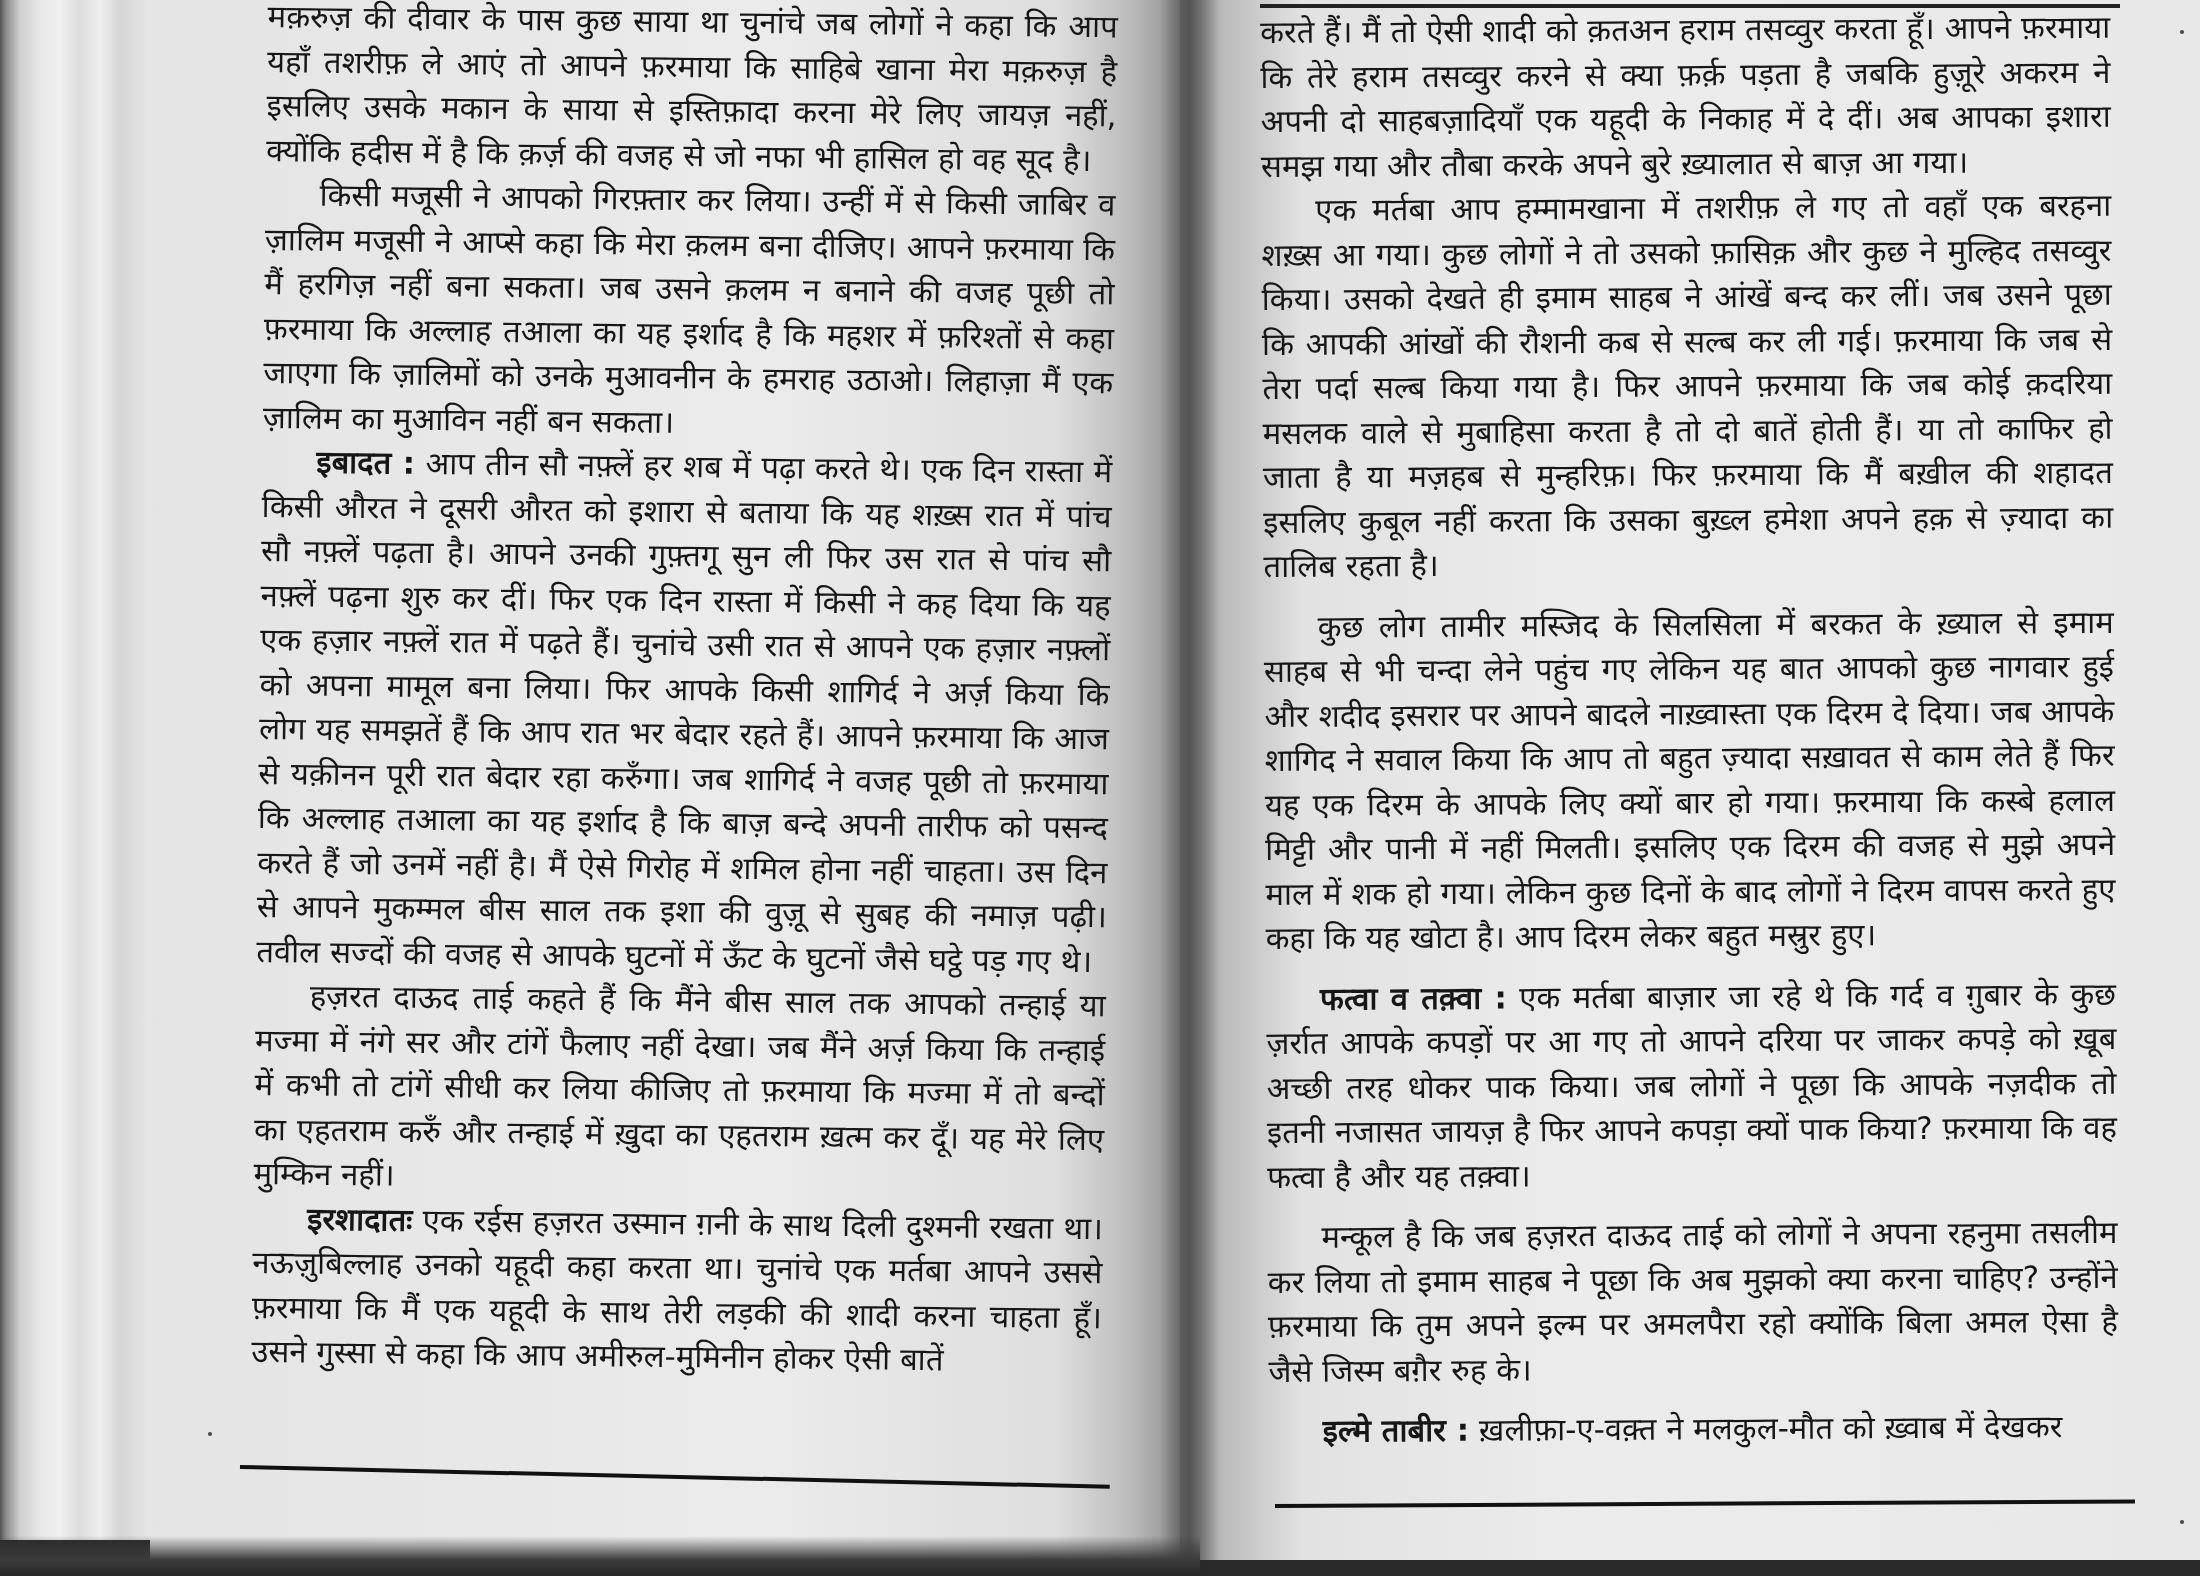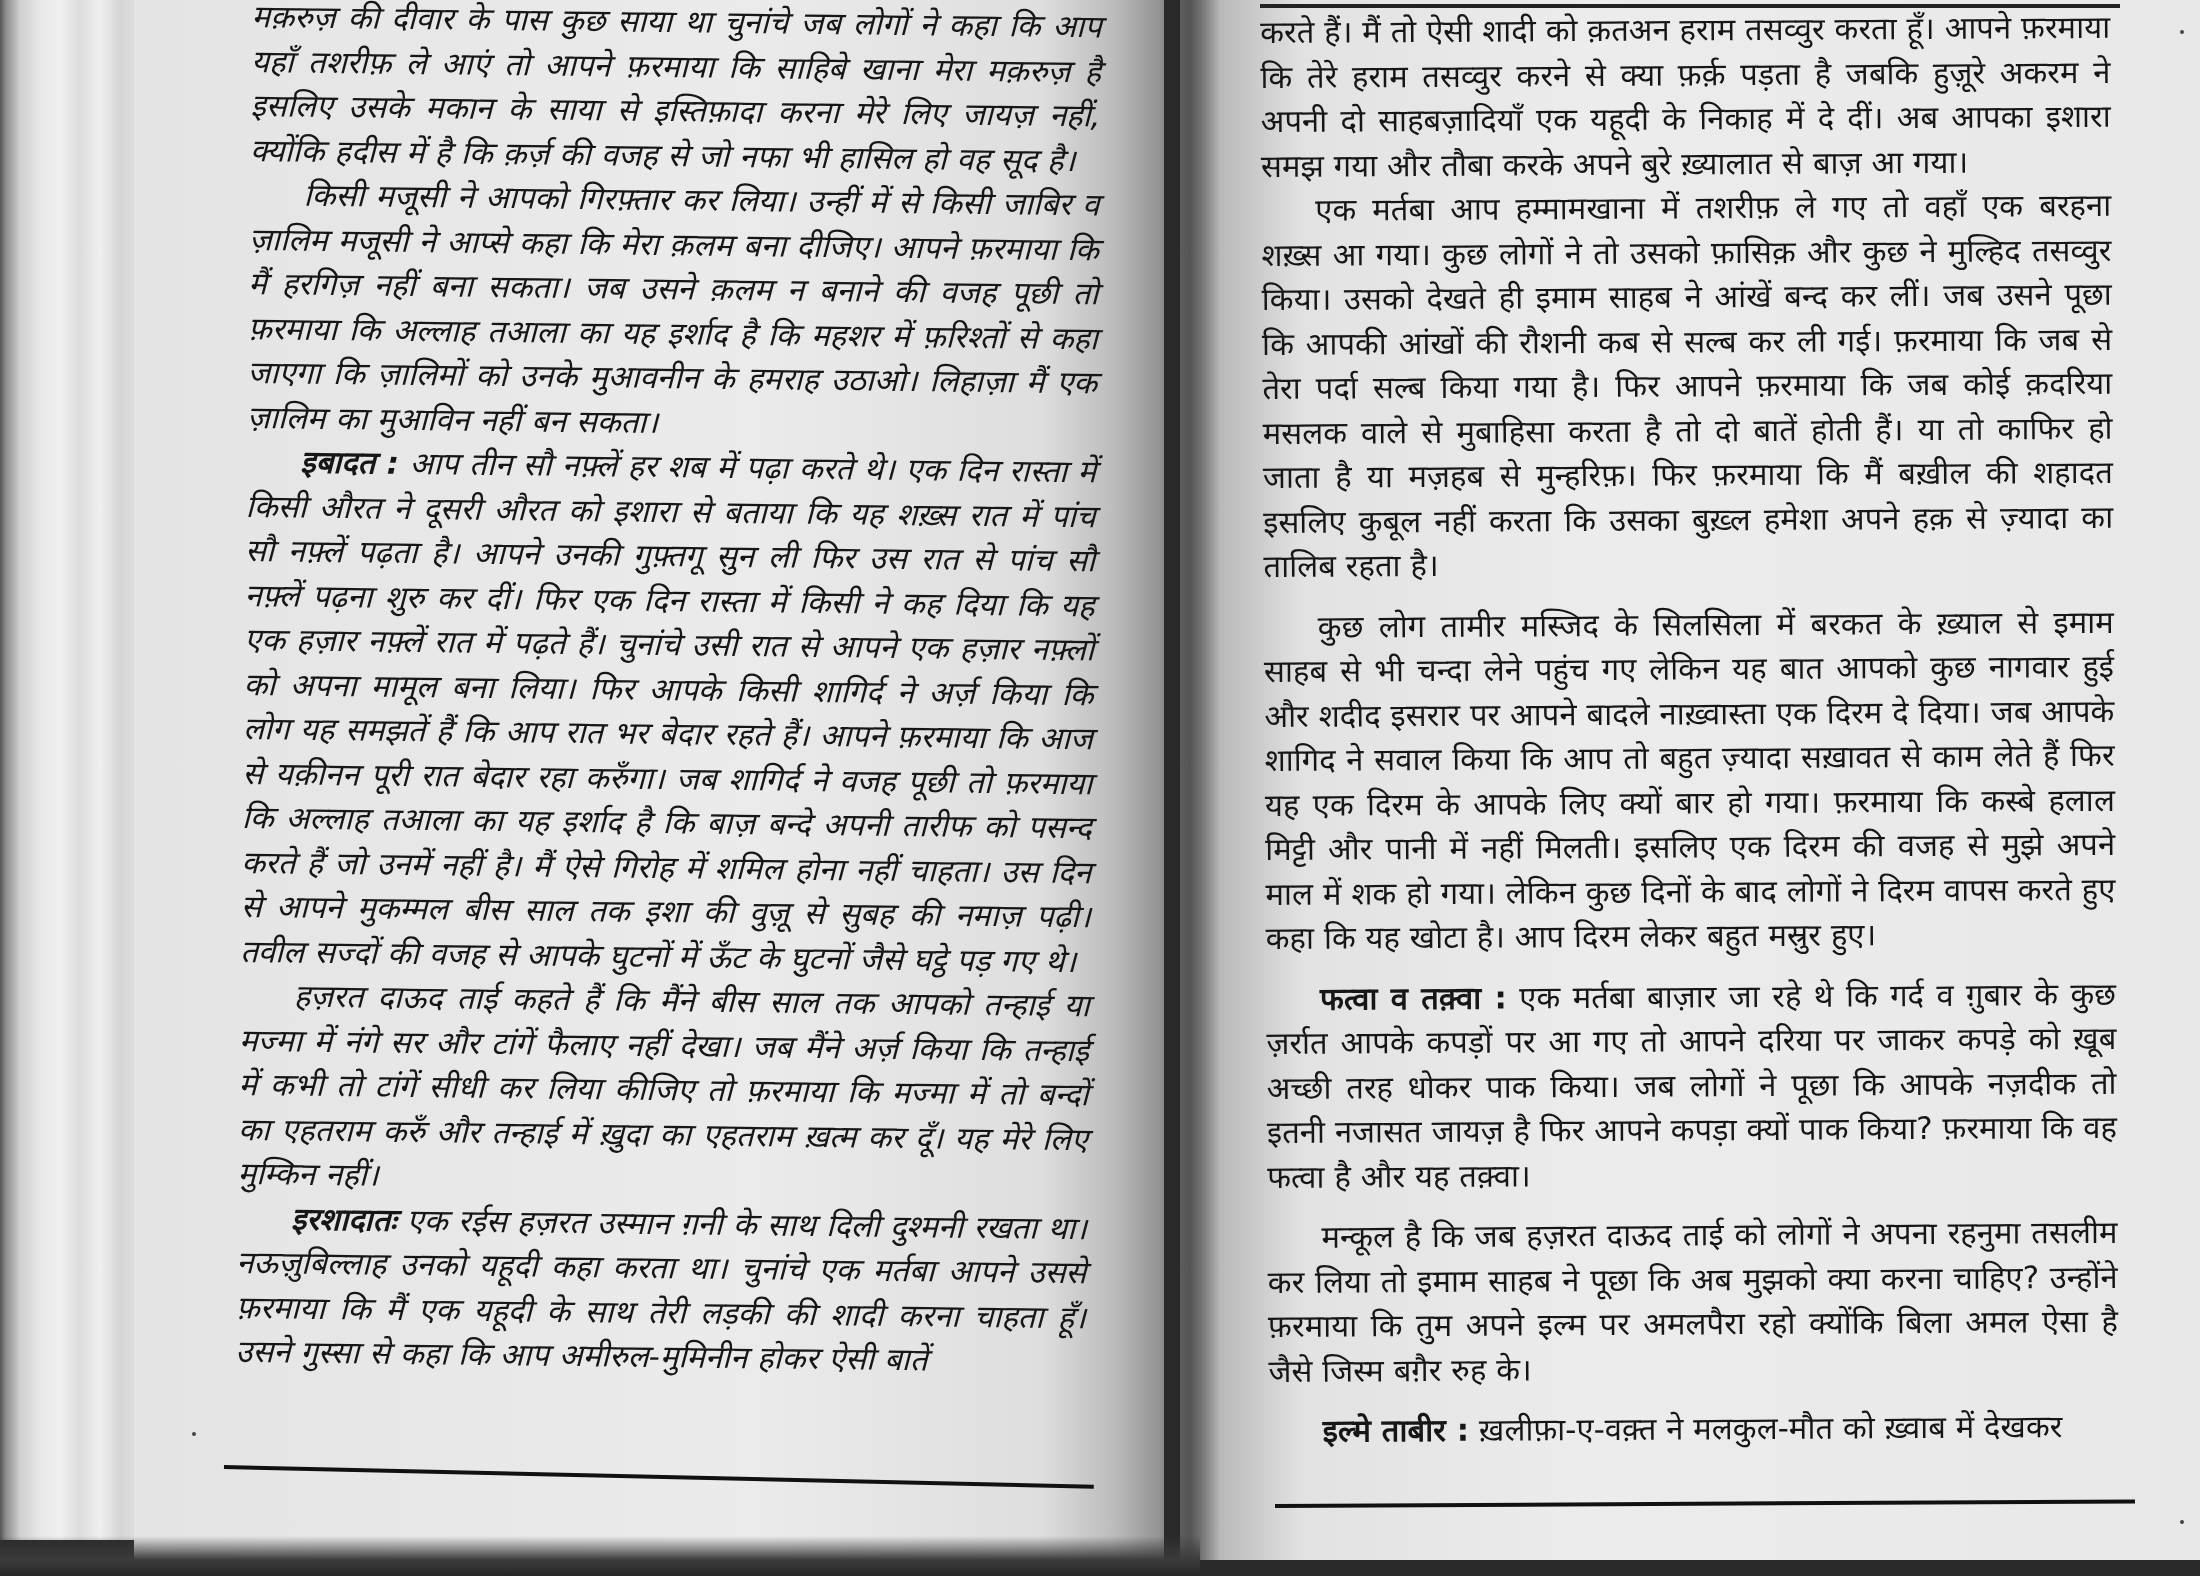--- a/index.html
+++ b/index.html
@@ -16,23 +16,22 @@
     .edges {
       position: absolute; left: 0; top: 0; width: 150px; height: 1540px;
       background: linear-gradient(90deg, #555 0px, #8d8d8d 6px, #cfcfcf 20px, #e8e8e8 40px, #f0f0f0 60px, #dcdcdc 80px, #efefef 100px, #d5d5d5 120px, #e6e6e6 150px);
     }
     .page {
       position: absolute; top: 0; height: 1560px;
       background: #e9e9e9;
       overflow: hidden;
     }
     .page.left {
-      left: 134px; width: 1030px;
+      left: 150px; width: 1030px;
       background: linear-gradient(90deg, #e4e4e4 0%, #ebebeb 60%, #dedede 88%, #bdbdbd 95%, #8f8f8f 100%);
-      font-style: italic;
     }
     .page.right {
       left: 1180px; width: 1020px;
       background: linear-gradient(90deg, #7a7a7a 0%, #b9b9b9 4%, #e2e2e2 12%, #ececec 40%, #e8e8e8 100%);
     }
     .bottom-shadow {
       position: absolute; left: 0; bottom: 0; width: 1200px; height: 40px;
       background: linear-gradient(180deg, rgba(60,60,60,0) 0%, #3b3b3b 60%, #262626 100%);
     }
     .spine {

